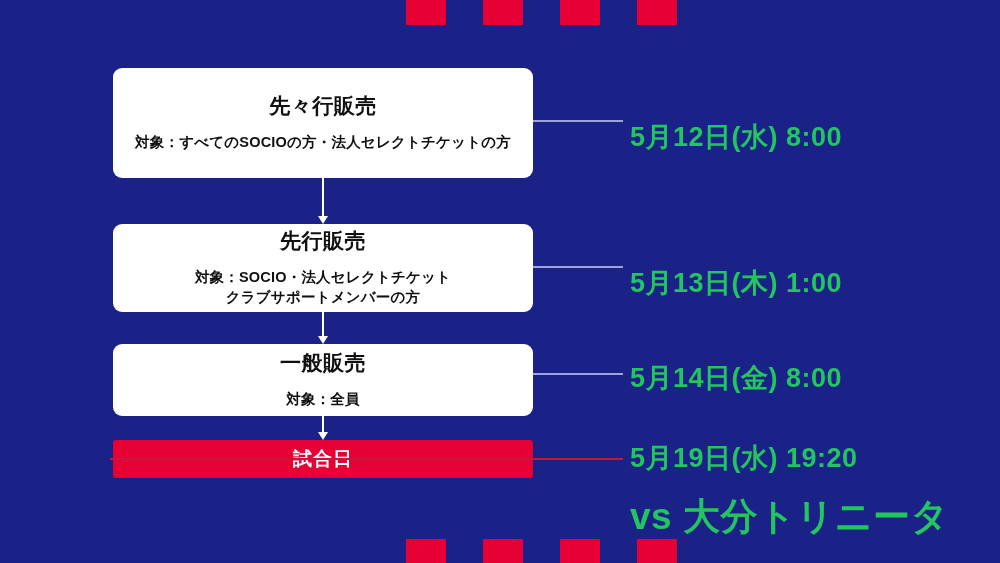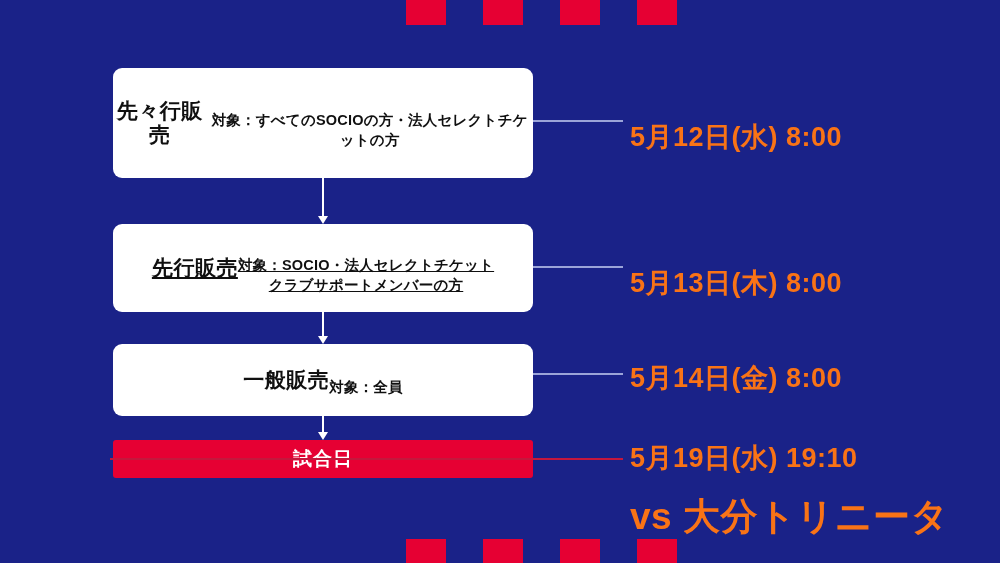--- a/index.html
+++ b/index.html
@@ -46,21 +46,21 @@
   }
 
   .step {
     position: absolute;
     left: 113px;
     width: 420px;
     box-sizing: border-box;
     background: #ffffff;
     border-radius: 9px;
     display: flex;
-    flex-direction: row;
+    flex-direction: column;
     align-items: center;
     justify-content: center;
     text-align: center;
     color: #101010;
   }
 
   .step-title {
     font-size: 21px;
     font-weight: bold;
     letter-spacing: 0.5px;
@@ -69,21 +69,21 @@
   .step-sub {
     font-size: 14.5px;
     font-weight: bold;
     letter-spacing: 0.2px;
     line-height: 1.32;
     margin-top: 15px;
     white-space: pre-line;
   }
 
   #step-0 { top: 68px;  height: 110px; }
-  #step-1 { top: 224px; height: 88px; text-decoration: underline;  }
+  #step-1 { top: 224px; height: 88px;  }
   #step-2 { top: 344px; height: 72px;  }
 
   .step.match {
     top: 440px;
     height: 38px;
     background: #e60033;
     border-radius: 3px;
     color: #ffffff;
   }
   .step.match .step-title {
@@ -129,21 +129,21 @@
     top: 458px;
     left: 110px;
     width: 513px;
     background: #c4173d;
   }
 
   
   .date-item {
     position: absolute;
     left: 630px;
-    color: #f97316;
+    color: #22c55e;
     font-weight: bold;
     white-space: pre-line;
   }
   .date-line {
     font-size: 27px;
     letter-spacing: 0.5px;
     line-height: 1.25;
   }
   .date-line.sub {
     font-size: 37px;
@@ -190,27 +190,27 @@
 
   <div class="lead" id="lead-3"></div>
   <div class="lead" id="lead-0"></div>
   <div class="lead" id="lead-1"></div>
   <div class="lead" id="lead-2"></div>
 
   <div class="date-item" id="date-0">
     <div class="date-line">5月12日(水) 8:00</div>
   </div>
   <div class="date-item" id="date-1">
-    <div class="date-line">5月13日(木) 8:00</div>
+    <div class="date-line">5月13日(木) 1:00</div>
   </div>
   <div class="date-item" id="date-2">
     <div class="date-line">5月14日(金) 8:00</div>
   </div>
   <div class="date-item" id="date-3">
-    <div class="date-line">5月19日(水) 19:10</div>
+    <div class="date-line">5月19日(水) 19:20</div>
     <div class="date-line sub">vs 大分トリニータ</div>
   </div>
 
 </div>
 
 <div class="dash-strip bottom">
   <div class="dash"></div>
   <div class="dash"></div>
   <div class="dash"></div>
   <div class="dash"></div>

